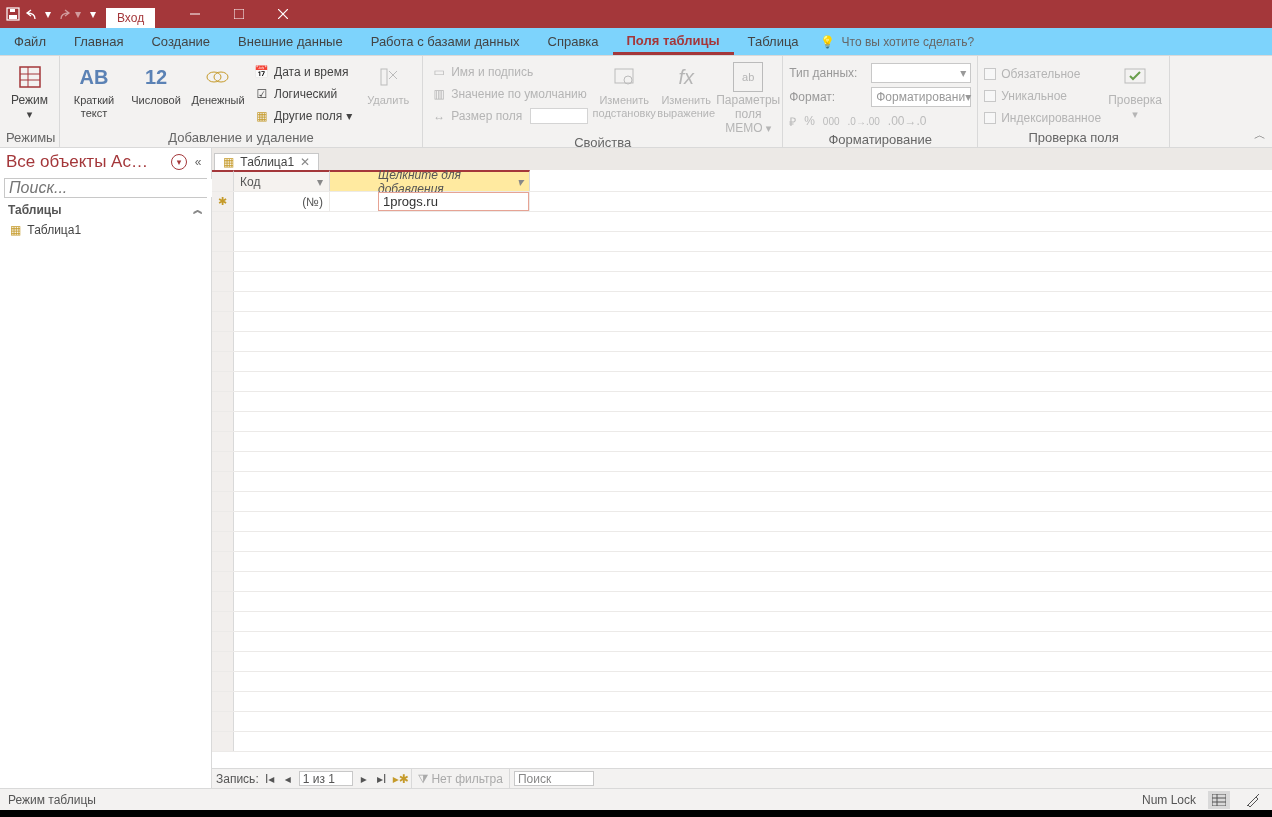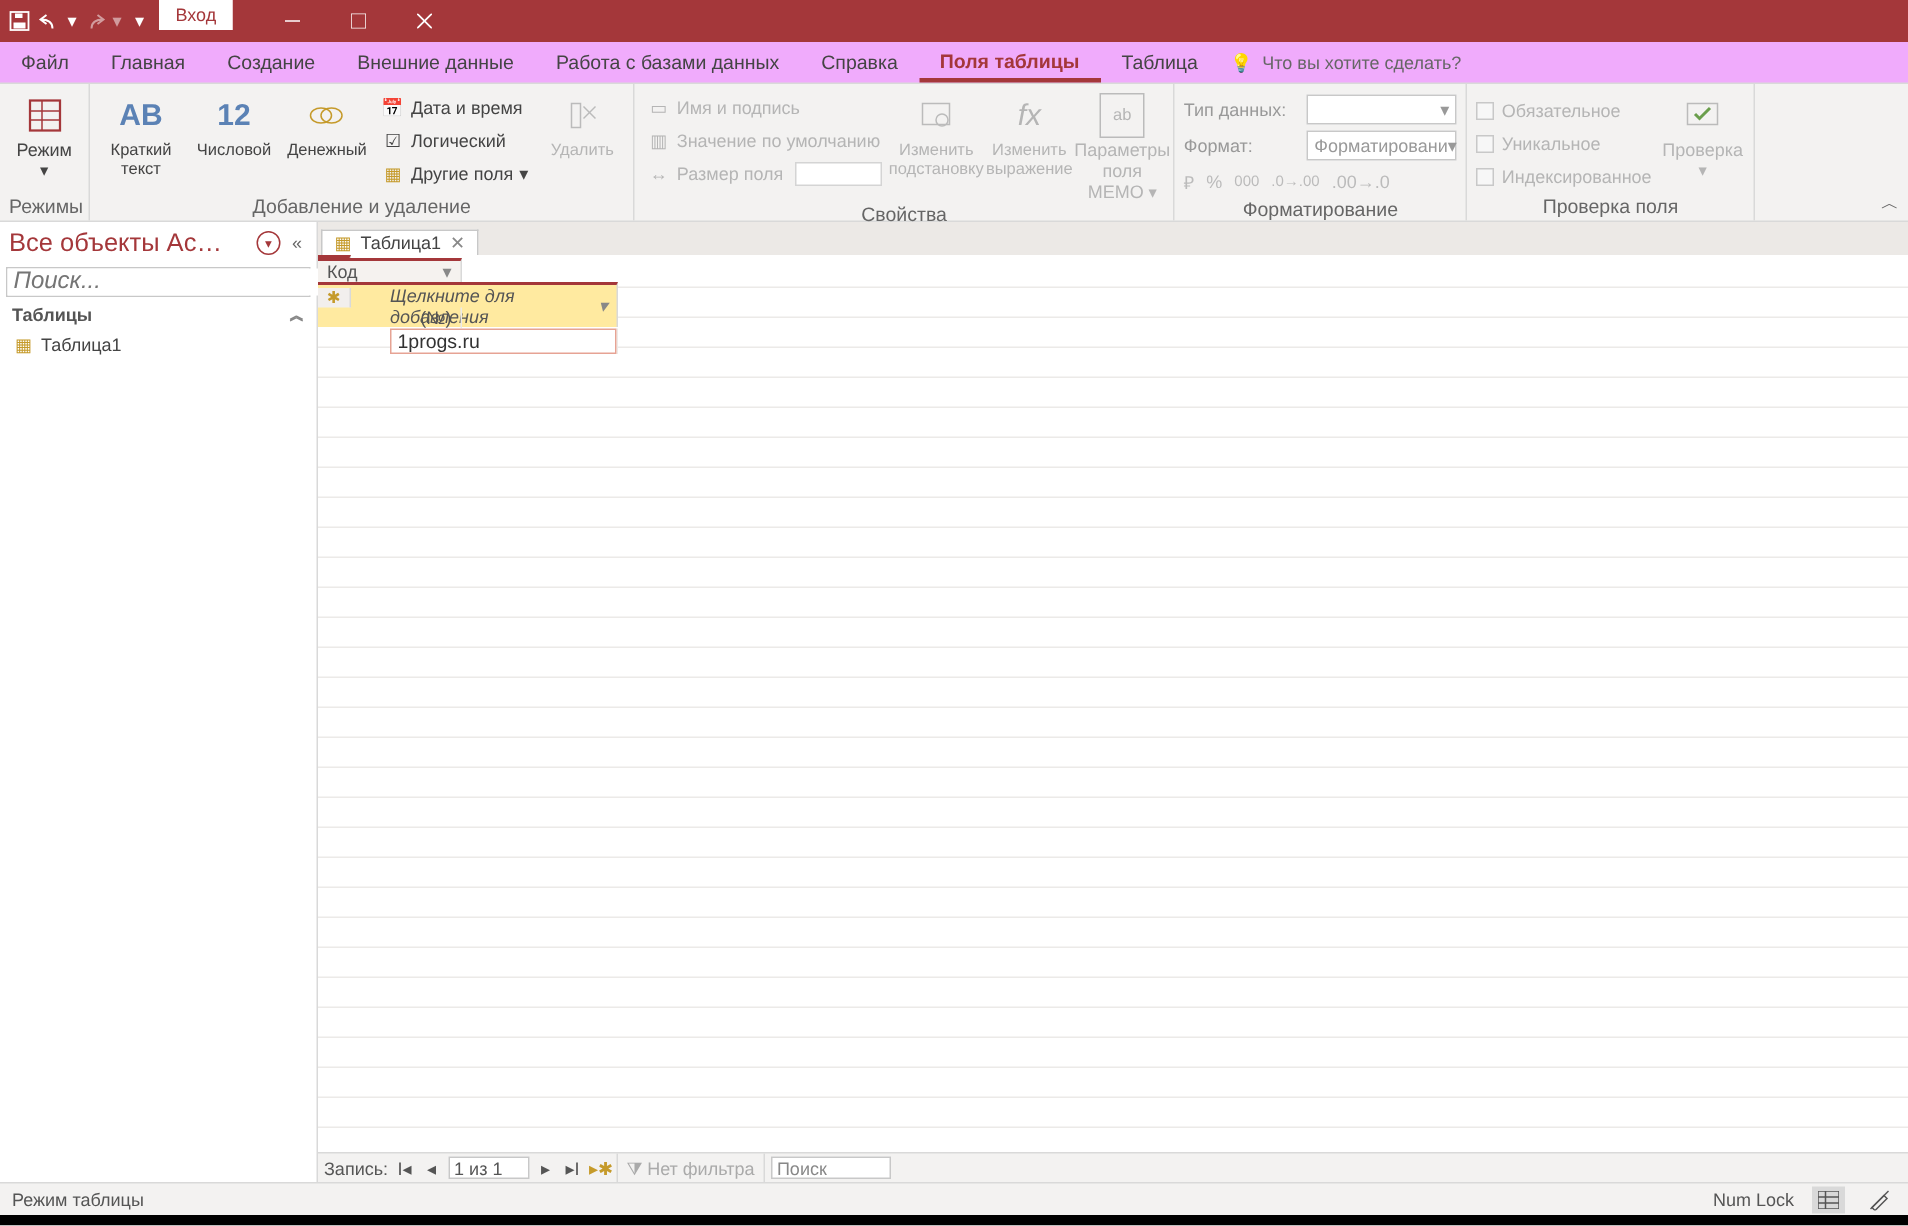--- a/index.html
+++ b/index.html
@@ -1,24 +1,24 @@
 <!DOCTYPE html>
 <html><head>
 <meta charset="utf-8">
 <style>
 * { margin:0; padding:0; box-sizing:border-box; font-family:"Segoe UI",Tahoma,sans-serif; font-size:12px; }
 body { width:1272px; height:817px; background:#fff; overflow:hidden; display:flex; flex-direction:column; }
 .titlebar { height:28px; background:#a4373a; display:flex; align-items:center; color:#fff; }
 .qat { display:flex; align-items:center; padding:0 4px; gap:2px; }
 .qat .ico { width:18px; height:18px; display:flex; align-items:center; justify-content:center; cursor:default; }
 .title-center { flex:1; text-align:center; font-size:12px; }
-.win-controls { display:flex; align-items:flex-start; }
+.win-controls { display:flex; align-items:flex-end; }
 .signin-btn { background:#fff; color:#a4373a; padding:2px 10px; margin-right:18px; font-size:12px; border:1px solid #fff; }
 .win-btn { width:44px; height:28px; display:flex; align-items:center; justify-content:center; }
-.tabs { height:28px; background:#f0abfc; display:flex; align-items:center; border-bottom:1px solid #d9d9d9; }
+.tabs { height:28px; background:#7dd3fc; display:flex; align-items:center; border-bottom:1px solid #d9d9d9; }
 .tab { padding:0 14px; height:100%; display:flex; align-items:center; color:#444; font-size:13px; cursor:pointer; }
 .tab.active { color:#a4373a; font-weight:600; border-bottom:3px solid #a4373a; }
 .tellme { display:flex; align-items:center; color:#666; padding:0 8px; gap:6px; }
 .ribbon { height:92px; background:#f3f2f1; display:flex; border-bottom:1px solid #d9d9d9; position:relative; }
 .group { border-right:1px solid #d9d9d9; display:flex; flex-direction:column; padding:2px 6px 0 6px; }
 .group-body { flex:1; display:flex; align-items:flex-start; gap:6px; }
 .group-label { font-size:13px; color:#666; text-align:center; padding-bottom:2px; }
 .big-btn { display:flex; flex-direction:column; align-items:center; justify-content:flex-start; width:56px; padding-top:4px; gap:2px; color:#444; cursor:pointer; }
 .big-btn .bi-ico { width:30px; height:30px; display:flex; align-items:center; justify-content:center; font-size:20px; }
 .big-btn .bi-lbl { font-size:11px; text-align:center; line-height:1.15; }
@@ -43,21 +43,21 @@
 .np-search input { flex:1; border:none; outline:none; font-style:italic; color:#701a75; padding:0 4px; font-size:16px; }
 .np-search-btn { width:22px; display:flex; align-items:center; justify-content:center; border-left:1px solid #c8c8c8; }
 .np-group { display:flex; align-items:center; justify-content:space-between; padding:3px 8px; font-weight:600; color:#555; }
 .np-item { display:flex; align-items:center; gap:6px; padding:3px 10px; color:#444; }
 .np-item .tbl-ico { color:#c59a2a; }
 .sheet-area { flex:1; display:flex; flex-direction:column; background:#f7f6f5; }
 .tabstrip { height:22px; display:flex; align-items:flex-end; background:#ece9e6; padding-left:2px; }
 .doc-tab { display:flex; align-items:center; gap:6px; background:#fff; border:1px solid #c8c8c8; border-bottom:none; padding:1px 8px; font-size:12px; color:#444; }
 .doc-tab .close-x { color:#888; }
 .grid { flex:1; background:#fff; overflow:hidden; position:relative; }
-.row { display:flex; height:20px; border-bottom:1px solid #eceae8;flex-direction:column; }
+.row { display:flex; height:20px; border-bottom:1px solid #eceae8; }
 .sel-col { width:22px; background:#f2efed; border-right:1px solid #d9d9d9; display:flex; align-items:center; justify-content:center; font-size:11px; color:#c59a2a; }
 .hdr-cell { background:#f5f2ef; border-right:1px solid #d9d9d9; display:flex; align-items:center; padding:0 6px; color:#555; border-top:2px solid #a4373a; }
 .hdr-cell.add { background:#ffeaa0; font-style:italic; justify-content:space-between; }
 .hdr-cell .dd { color:#888; }
 .data-cell { border-right:1px solid #eceae8; display:flex; align-items:center; padding:0 6px; color:#555; }
 .editing-wrap { padding:0; }
 .editing { width:100%; height:100%; border:1px solid #e6a394; outline:none; padding:0 4px; background:#fff; color:#333; font-size:13px; }
 .w1 { width:96px; }
 .w2 { width:200px;padding-left:48px; }
 .recnav { height:20px; background:#f3f2f1; border-top:1px solid #d9d9d9; display:flex; align-items:center; font-size:11px; color:#555; gap:4px; padding:0 4px; }

